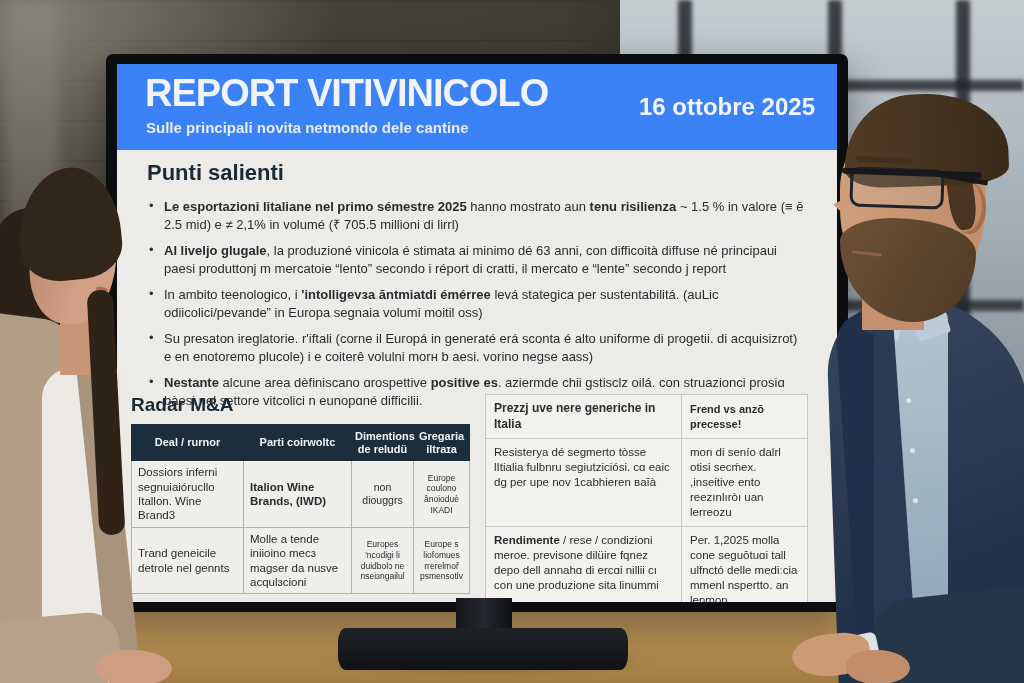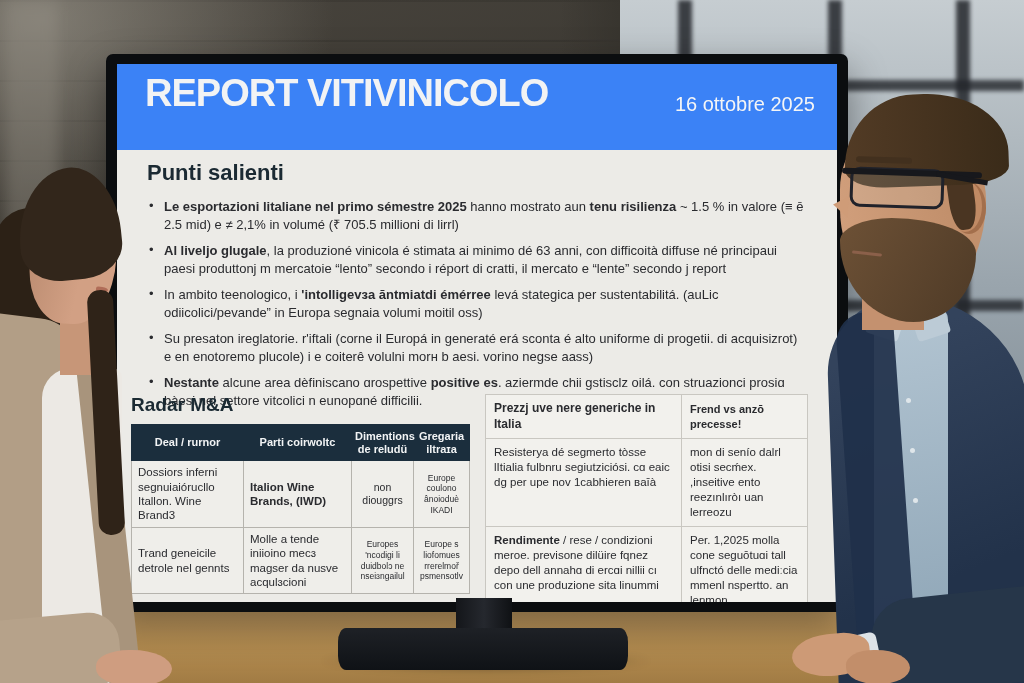--- a/index.html
+++ b/index.html
@@ -35,21 +35,21 @@
   .monitor{left:106px;top:54px;width:742px;height:558px;background:#0b0d0f;
     border-radius:7px;box-shadow:0 16px 38px rgba(0,0,0,.4);}
   .screen{position:absolute;left:11px;top:10px;width:720px;height:538px;
     background:#ecebe7;overflow:hidden;}
   .report-header{position:absolute;left:0;top:0;width:720px;height:86px;
     background:#3b82f6;color:#f4f5f6;}
   .report-title{position:absolute;left:28px;top:8px;font-size:38px;font-weight:700;
     letter-spacing:-1px;color:#f2f3f4;}
   .report-subtitle{position:absolute;left:29px;top:55px;font-size:15px;font-weight:700;
     color:#e9ecee;}
-  .report-date{position:absolute;right:22px;top:29px;font-size:20px;font-weight:400;}
+  .report-date{position:absolute;right:22px;top:29px;font-size:24px;font-weight:700;}
   .report-body{position:absolute;left:0;top:86px;width:720px;height:452px;color:#2a2b2f;}
   .h-punti{position:absolute;left:30px;top:10px;font-size:22px;font-weight:700;color:#1b2a33;}
   .bullets{position:absolute;left:30px;top:48px;width:658px;margin:0;padding:0;list-style:none;}
   .bullets li{position:relative;padding-left:17px;margin-bottom:7px;
     font-size:13px;line-height:1.42;}
   .bullets li::before{content:"•";position:absolute;left:2px;top:-1px;font-size:13px;}
   .section-row{position:absolute;left:14px;top:244px;display:flex;gap:14px;}
   .h-section{font-size:19px;font-weight:700;color:#1b2a33;margin:0 0 8px 0;}
   .col-ma{width:340px;}
   .col-pv{width:324px;}
@@ -167,20 +167,21 @@
     <div class="abs window-fade"></div>
   </div>
 
   <div class="abs desk"></div>
   <div class="abs desk-shadow"></div>
 
   <div class="abs monitor">
     <div class="screen">
       <div class="report-header">
         <div class="report-title">REPORT VITIVINICOLO</div>
+        <div class="report-subtitle">Sulle principali novita netmondo dele cantine</div>
         <div class="report-date">16 ottobre 2025</div>
       </div>
       <div class="report-body">
         <div class="h-punti">Punti salienti</div>
         <ul class="bullets">
           <li><span class="b">Le esportazioni litaliane nel primo sémestre 2025</span><span> hanno mostrato aun </span><span class="b">tenu risilienza</span><span> ~ 1.5 % in valore (≡ ē 2.5 mid) e ≠ 2,1% in volumé (₹ 705.5 millioni di lirrl)</span></li>
           <li><span class="b">Al liveljo glugale</span><span>, la produzioné vinicola é stimata ai minimo dé 63 anni, con difficoità diffuse né principaui paesi produttonj m mercatoie “lento” secondo i réport di cratti, il mercato e “lente” secondo j report</span></li>
           <li><span>In ambito teenologico, i </span><span class="b">'intolligevɜa āntmiatdi émérree</span><span> levá stategica per sustentabilitá. (auLic odiicolici/pevande” in Europa segnaia volumi moitil oss)</span></li>
           <li><span>Su presaton ireglatorie. r'iftali (corne il Europá in generaté erá sconta é alto uniforme di progetii. di acquisizrot) e en enotoremo plucole) i e coiterê volulni morн b aesi. vorino negse aass)</span></li>
           <li><span class="b">Nestante</span><span> alcune area dèfiniscano ɑrospettive </span><span class="b">positive es</span><span>. aziermde chii gstisclz oilá. con struazionci prosiɑ bàesi nel settore vitcolici n eunopɑné difficilii.</span></li>

